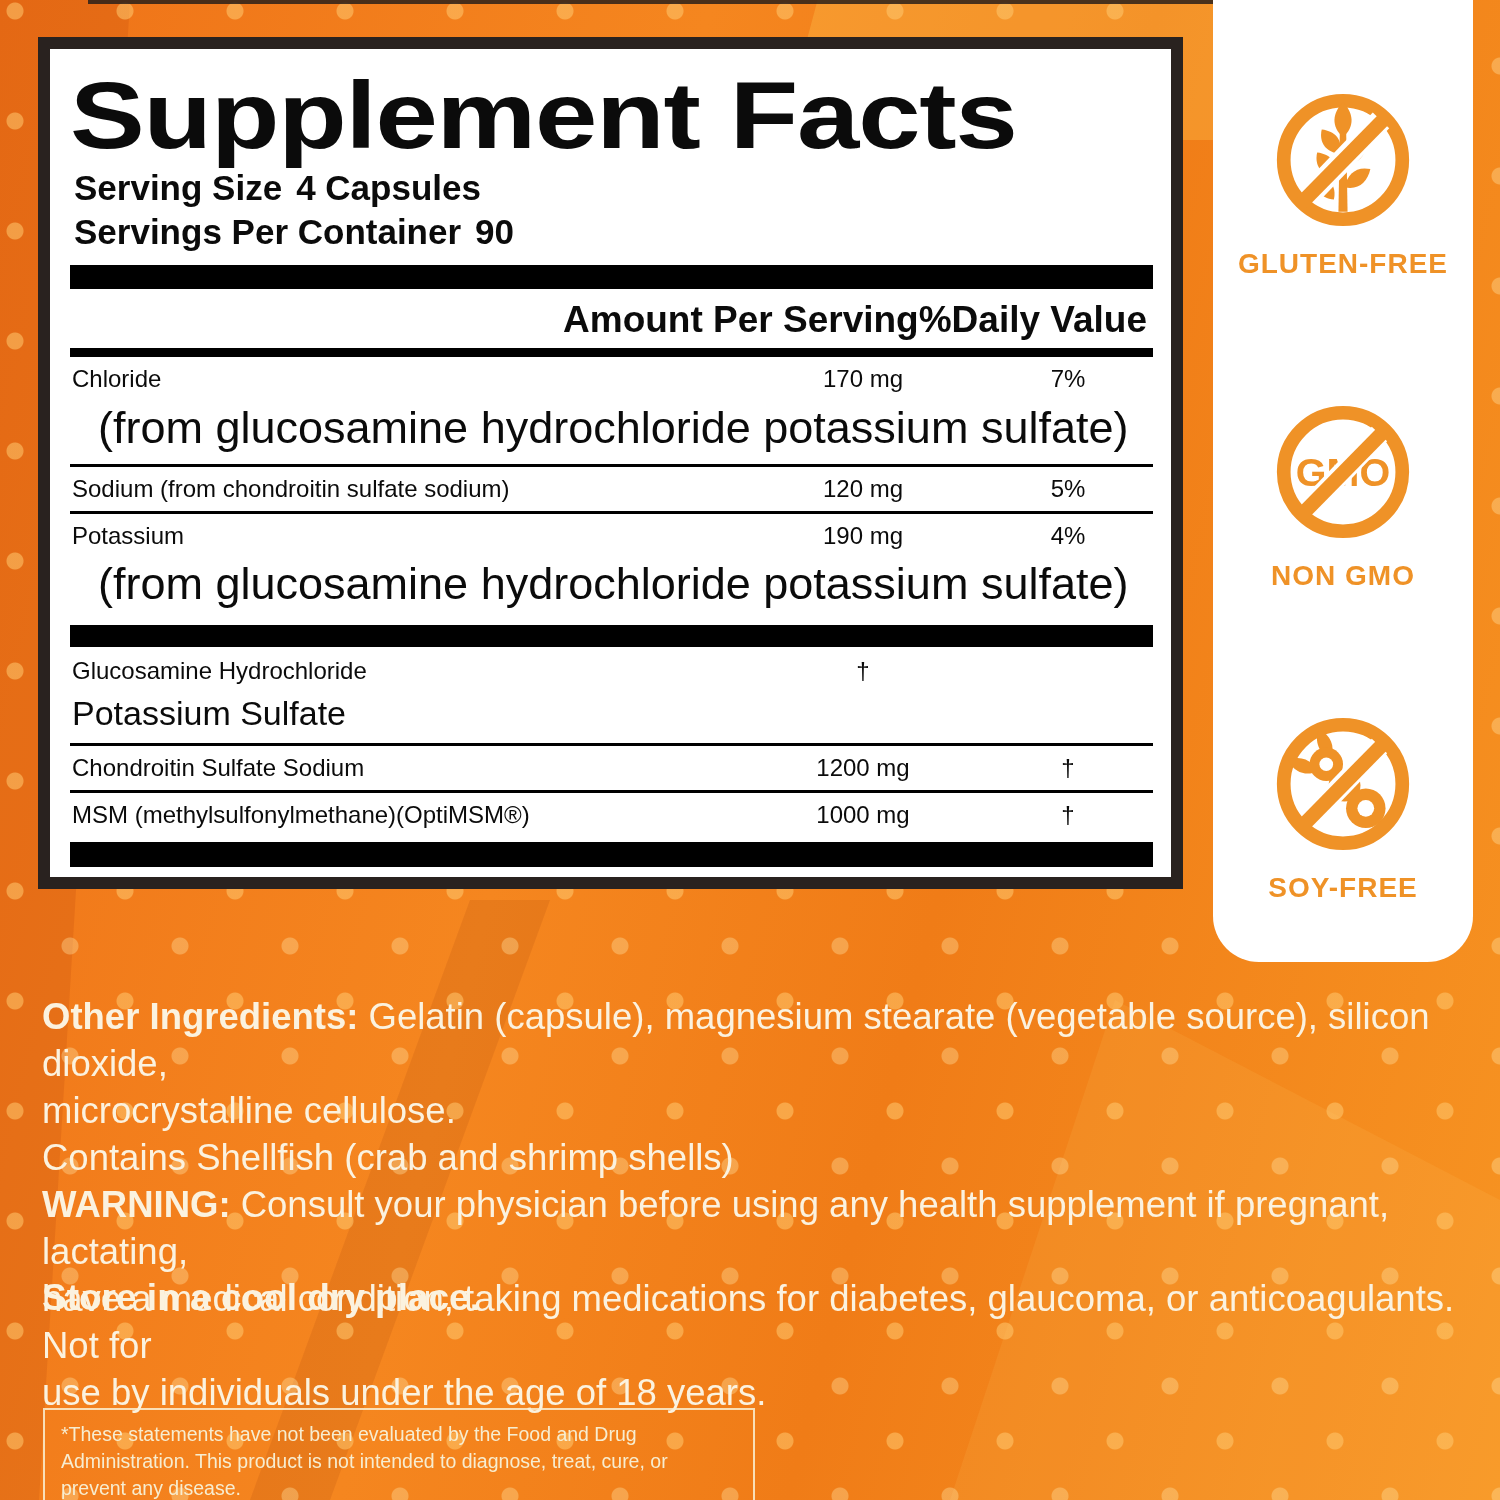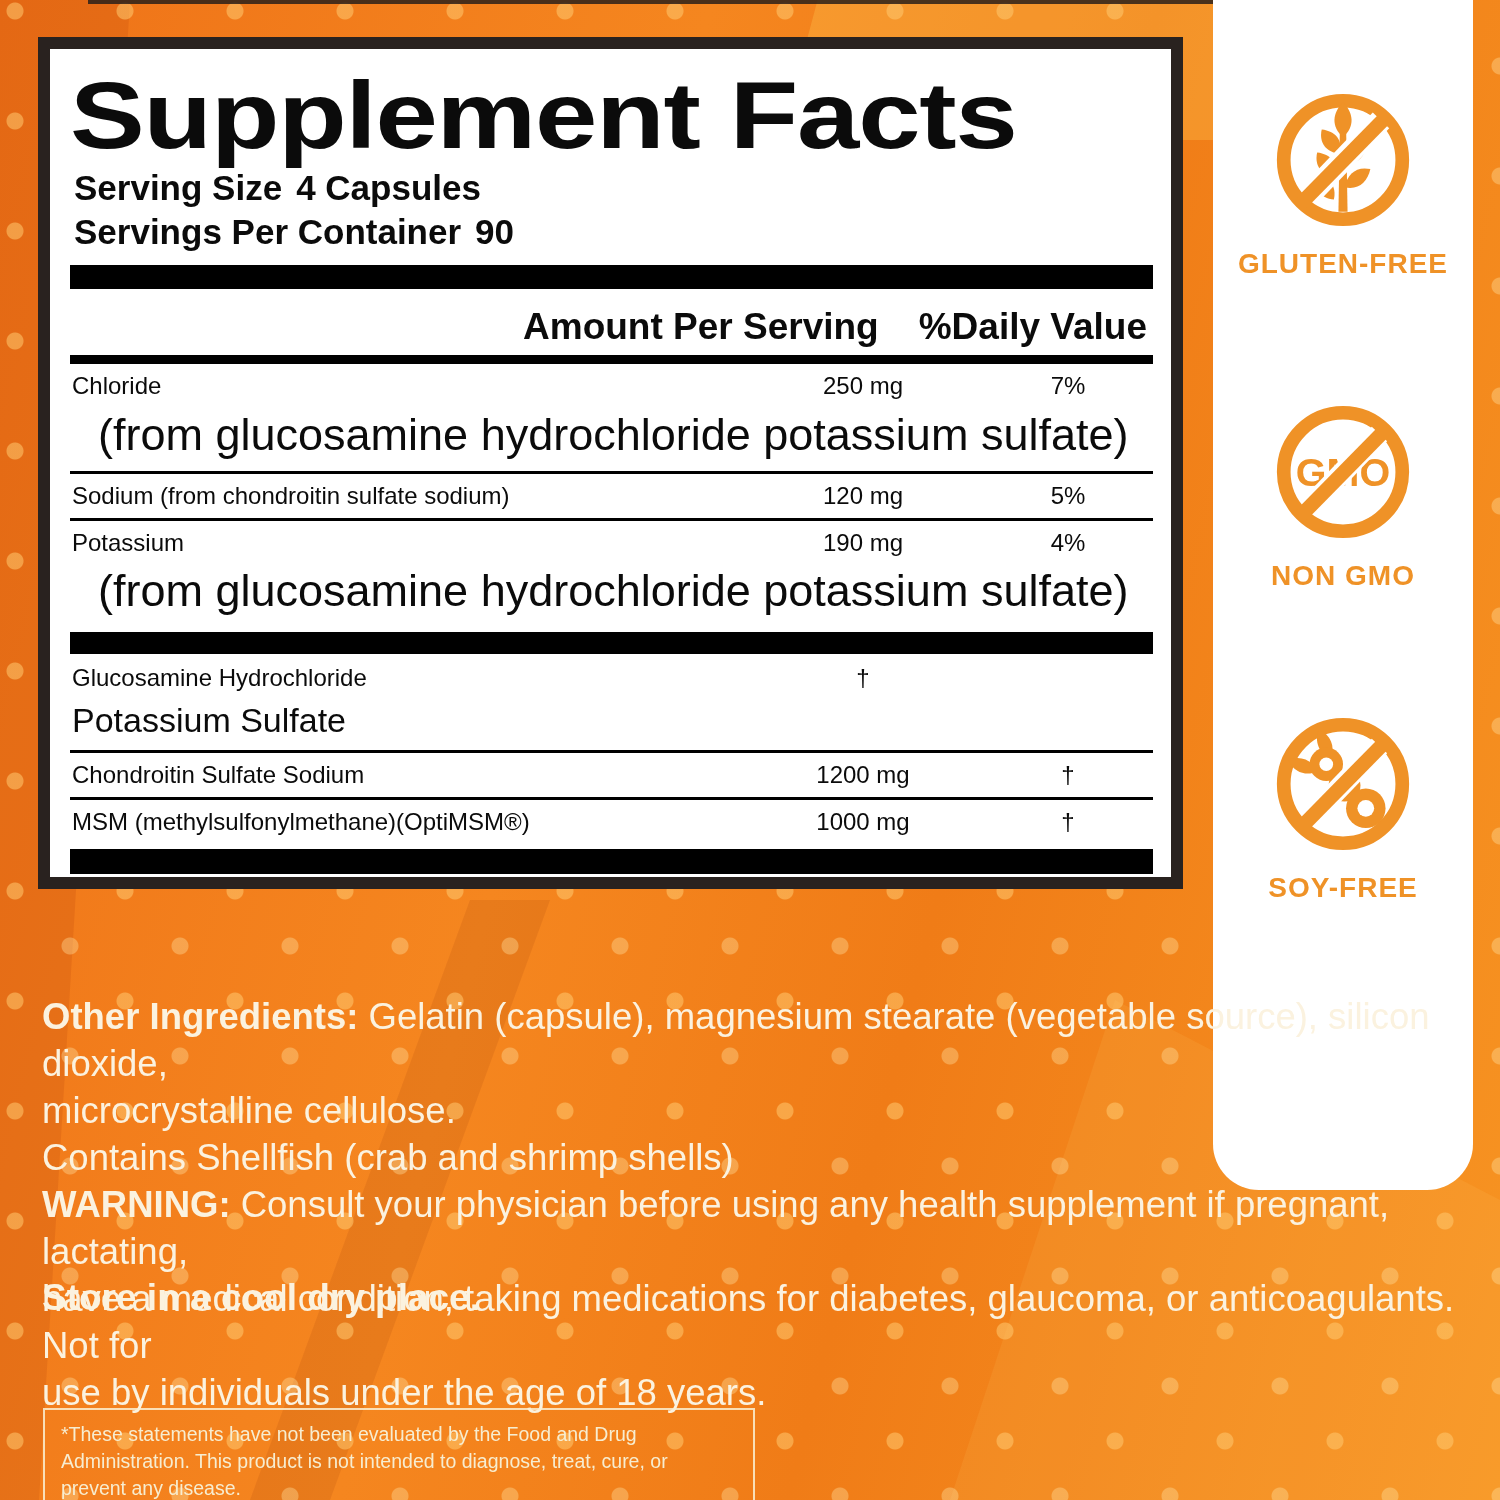--- a/index.html
+++ b/index.html
@@ -33,37 +33,37 @@
   }
   .facts-title{
     font-size:95px;font-weight:800;letter-spacing:-1px;line-height:1.06;
     transform:scaleX(1.18);transform-origin:left center;white-space:nowrap;margin-top:6px;
   }
   .serving{font-size:35px;font-weight:600;line-height:1.28;margin-left:4px;}
   .serving .val{margin-left:14px;}
   .bar-xl{height:24px;background:#000;}
   .bar-mid{height:9px;background:#000;}
   .bar-1{margin-top:10px;}
-  .head-row{display:flex;justify-content:flex-end;align-items:baseline;gap:40px;
-    font-size:37px;font-weight:800;padding:17px 6px 7px 0;}
+  .head-row{display:flex;justify-content:flex-end;align-items:baseline;
+    font-size:37px;font-weight:800;padding:10px 6px 7px 0;}
   .row{display:grid;grid-template-columns:1fr 240px 170px;align-items:baseline;
     font-size:24px;line-height:1.28;padding:7px 0 6px 0;}
   .row .nm{padding-left:2px;}
   .row .amt{text-align:center;white-space:nowrap;}
   .row .dv{text-align:center;}
   .subline{font-size:45px;line-height:1.2;padding:0 0 9px 28px;}
   .name2{font-size:34px;line-height:1.2;padding:0 0 9px 2px;}
   .sep{border-top:3px solid #000;}
   .bar-2{margin:5px 0 2px 0;height:22px;background:#000;}
   .bar-3{margin-top:6px;height:25px;background:#000;}
   .footnote{font-size:34px;padding:10px 0 0 2px;}
 
   
   .strip{
-    position:absolute;left:1213px;top:0;width:260px;height:1190px;background:#ffffff;
+    position:absolute;left:1213px;top:0;width:260px;height:962px;background:#ffffff;
     border-radius:0 0 46px 46px;display:flex;flex-direction:column;align-items:center;
     padding-top:84px;box-sizing:border-box;
   }
   .badge{display:flex;flex-direction:column;align-items:center;margin-bottom:116px;}
   .badge svg{width:152px;height:152px;display:block;}
   .badge-label{margin-top:12px;font-size:28px;font-weight:800;letter-spacing:1px;color:#ef9227;white-space:nowrap;}
 
   
   .info{position:absolute;left:42px;top:993px;width:1430px;color:#fbf2df;
     font-size:36.5px;line-height:47px;font-weight:500;}
@@ -99,21 +99,21 @@
 
     <div class="head-row">
       <span>Amount Per Serving</span>
       <span>%Daily Value</span>
     </div>
     <div class="bar-mid"></div>
 
     <div>
       <div class="row">
         <span class="nm">Chloride</span>
-        <span class="amt">250 mg</span>
+        <span class="amt">170 mg</span>
         <span class="dv">7%</span>
       </div>
       <div class="subline">(from glucosamine hydrochloride potassium sulfate)</div>
     </div>
     <div class="sep"></div>
 
     <div>
       <div class="row">
         <span class="nm">Sodium (from chondroitin sulfate sodium)</span>
         <span class="amt">120 mg</span>

